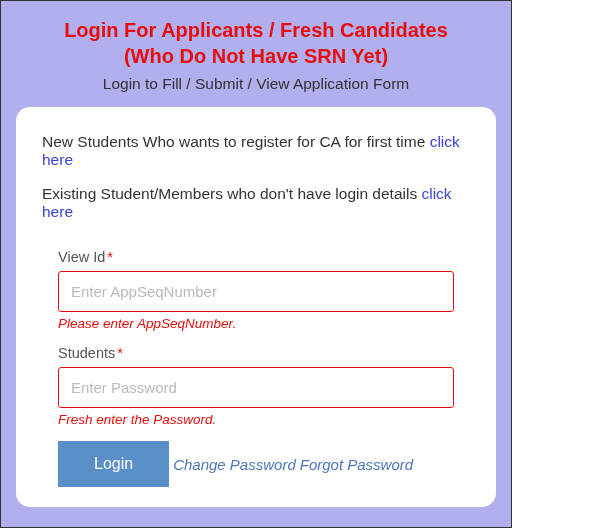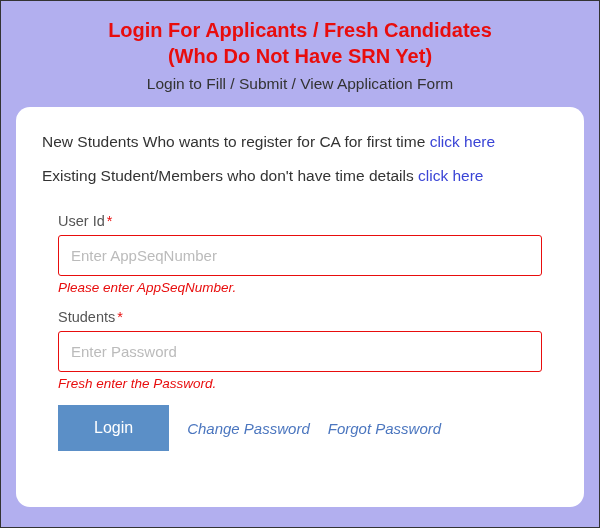--- a/index.html
+++ b/index.html
@@ -2,21 +2,21 @@
 <html><head>
 <meta charset="utf-8">
 <style>
   * { box-sizing: border-box; }
   html, body { margin: 0; padding: 0; }
   body {
     font-family: "Segoe UI", Arial, sans-serif;
     background: #fff;
   }
   .outer {
-    width: 600px;
+    width: 512px;
     height: 528px;
     border: 1px solid #333;
     background: #b2afef;
     padding: 12px 15px 18px 15px;
   }
   .title {
     text-align: center;
     color: #e80d0d;
     font-weight: 700;
     font-size: 20px;
@@ -67,21 +67,21 @@
   .error-msg {
     color: #e80d0d;
     font-size: 13.5px;
     margin-top: 4px;
     margin-bottom: 14px;
     font-style: italic;
   }
   .actions {
     display: flex;
     align-items: center;
-    gap: 18px;
+    gap: 4px;
   }
   .login-btn {
     background: #5b8fc7;
     color: #fff;
     border: none;
     font-size: 16px;
     padding: 14px 36px;
     cursor: pointer;
     font-family: inherit;
   }
@@ -105,27 +105,27 @@
 
   <div class="subtitle">Login to Fill / Submit / View Application Form</div>
 
   <div class="card">
 
     <p class="info-line">
       <span>New Students Who wants to register for CA for first time </span><a class="link">click here</a>
     </p>
 
     <p class="info-line">
-      <span>Existing Student/Members who don't have time details </span><a class="link">click here</a>
+      <span>Existing Student/Members who don't have login details </span><a class="link">click here</a>
     </p>
 
     <div class="form-area">
 
       <div class="field-label">
-        <span>User Id</span><span class="required-star">*</span>
+        <span>View Id</span><span class="required-star">*</span>
       </div>
       <input type="text" class="text-input" placeholder="Enter AppSeqNumber" style="">
       <div class="error-msg">Please enter AppSeqNumber.</div>
 
       <div class="field-label">
         <span>Students</span><span class="required-star">*</span>
       </div>
       <input type="password" class="text-input" placeholder="Enter Password" style="">
       <div class="error-msg">Fresh enter the Password.</div>
 

